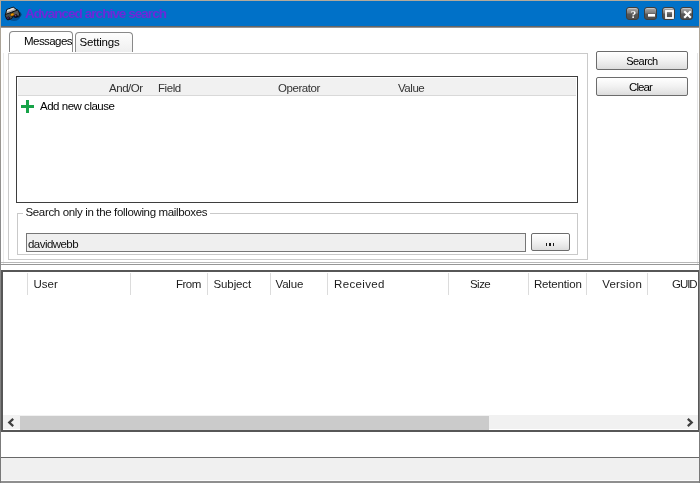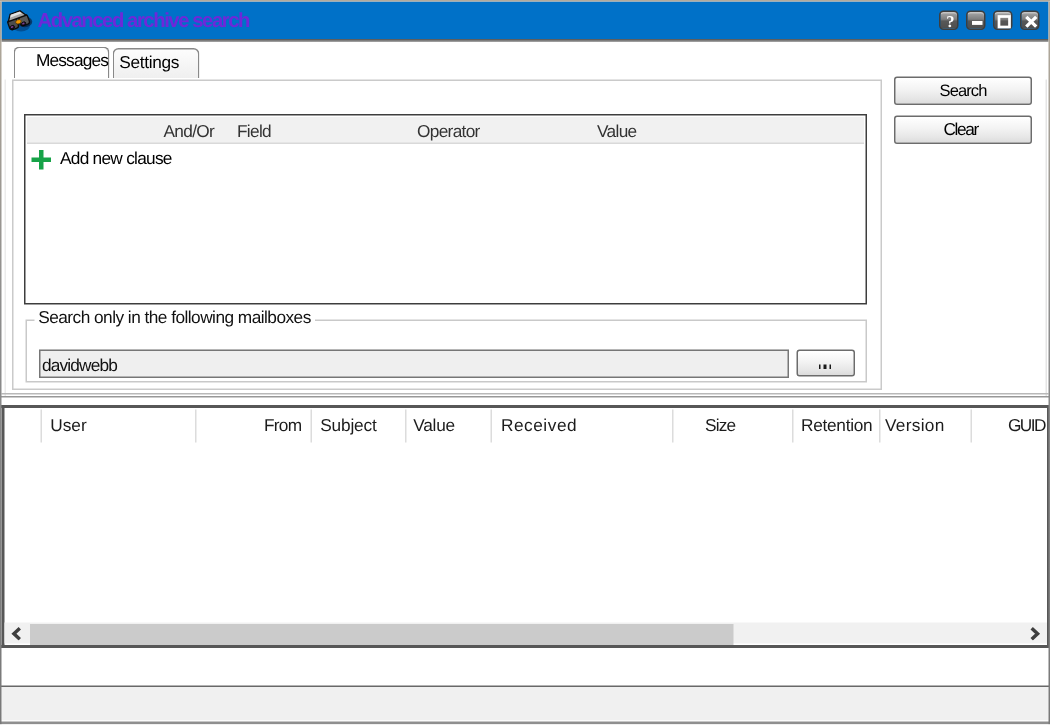--- a/index.html
+++ b/index.html
@@ -178,21 +178,21 @@
   <div class="abs sep" style="left:586px;"></div>
   <div class="abs sep" style="left:646.5px;"></div>
 
   <div class="abs hlbl" style="left:33.5px; letter-spacing:0;">User</div>
   <div class="abs hlbl" style="left:134px; letter-spacing:-0.5px;margin-left:42px;">From</div>
   <div class="abs hlbl" style="left:213.5px; letter-spacing:-0.11px;">Subject</div>
   <div class="abs hlbl" style="left:275.5px; letter-spacing:-0.17px;">Value</div>
   <div class="abs hlbl" style="left:334px; letter-spacing:0.35px;">Received</div>
   <div class="abs hlbl" style="left:470px; width:52.5px; text-align:left; letter-spacing:-0.55px;">Size</div>
   <div class="abs hlbl" style="left:534px; letter-spacing:-0.18px;">Retention</div>
-  <div class="abs hlbl" style="left:590px; width:52px; text-align:left; letter-spacing:0.2px;">Version</div>
+  <div class="abs hlbl" style="left:590px; width:52px; text-align:right; letter-spacing:0.2px;">Version</div>
   <div class="abs hlbl" style="left:672px; letter-spacing:-1.05px;">GUID</div>
 
   <div class="abs" id="sb-track"></div>
   <div class="abs" id="sb-thumb"></div>
   <svg class="abs" style="left:6.8px; top:418.2px;" width="8" height="9" viewBox="0 0 8 9">
     <path d="M6.2 0.9 L2.3 4.5 L6.2 8.1" fill="none" stroke="#3f3f3f" stroke-width="2.3"></path>
   </svg>
   <svg class="abs" style="left:686.2px; top:418.2px;" width="8" height="9" viewBox="0 0 8 9">
     <path d="M1.8 0.9 L5.7 4.5 L1.8 8.1" fill="none" stroke="#3f3f3f" stroke-width="2.3"></path>
   </svg>

